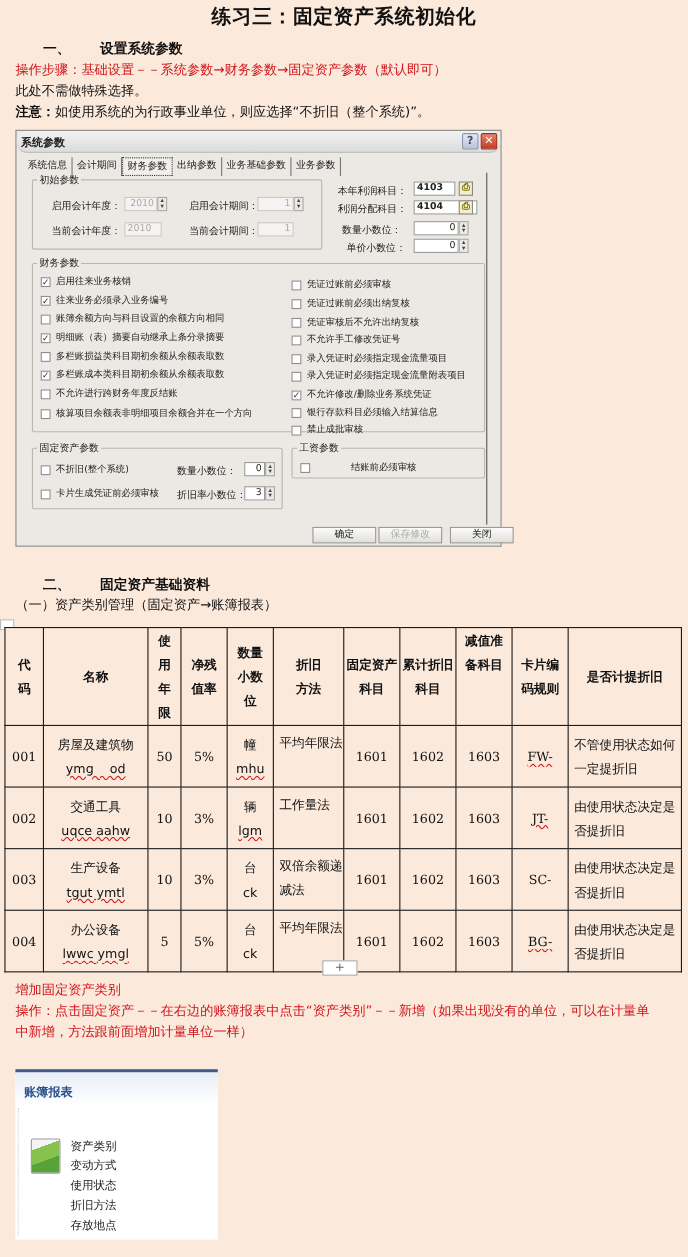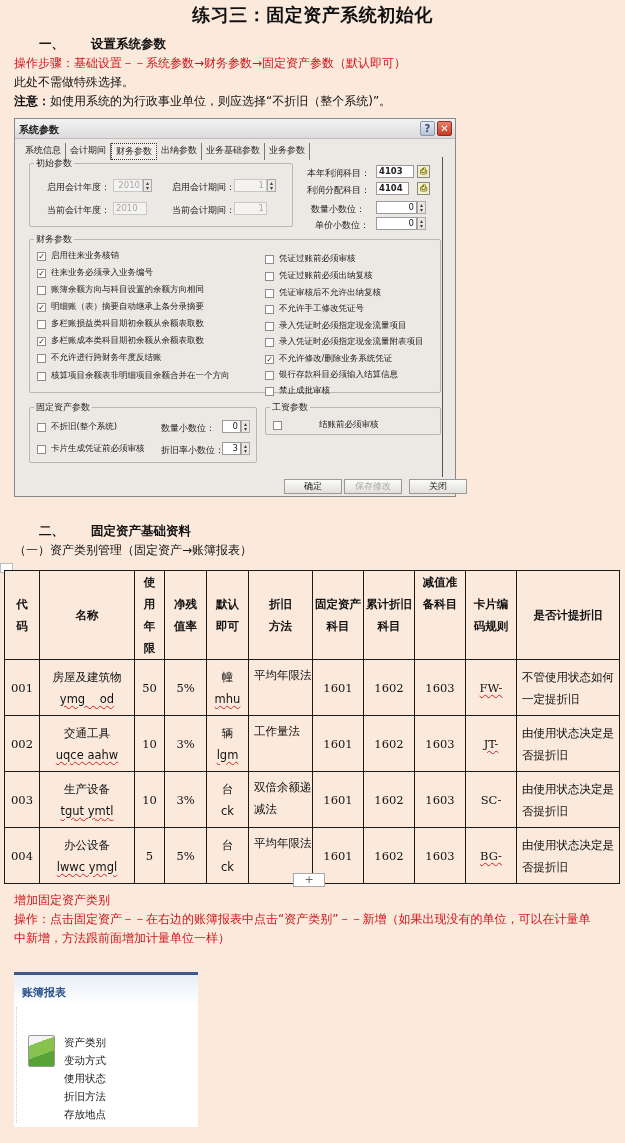--- a/index.html
+++ b/index.html
@@ -24,21 +24,21 @@
 
     
     .dlg {
       left: 14px; top: 118px; width: 442px; height: 379px;
       background: #ece9e4; border: 1px solid #8a8a8a;
       font-size: 9px; color: #222;
     }
     .dlg-title {
       height: 20px; background: linear-gradient(#f2f2f2, #dcdcdc);
       border-bottom: 1px solid #bdbdbd; position: relative;
-      font-weight: bold; font-size: 10px; padding: 4px 0 0 4px;
+      font-weight: bold; font-size: 10px; padding: 4px 0 0 4px; border-radius: 10px;
     }
     .tb-btn { position: absolute; top: 2px; width: 15px; height: 15px; border-radius: 2px;
       font-size: 10px; text-align: center; line-height: 14px; font-weight: bold; }
     .tb-help { right: 20px; background: linear-gradient(#e6eaf2,#b8c2d6); color:#3a4a6a; border:1px solid #8a96ad; }
     .tb-close { right: 3px; background: linear-gradient(#e8806e,#c43b22); color: #fff; border:1px solid #9a2a18; }
     .tabs { position: absolute; top: 24px; left: 6px; display: flex; font-size: 9px; }
     .tab { padding: 1px 4px; border-right: 1px solid #777; }
     .tab.active { border: 1px dotted #333; background: #f2f0ec; }
     .panel { position: absolute; left: 4px; top: 38px; width: 424px; height: 320px; border-right: 1px solid #555; }
     fieldset.grp { position: absolute; border: 1px solid #b8b6b0; border-radius: 2px; }
@@ -130,21 +130,21 @@
     <div class="spin" style="left:248px; top:22px;">▴<br>▾</div>
     <div class="lbl" style="left:28px; top:47px;">当前会计年度：</div>
     <div class="inp dis" style="left:94px; top:45px; width:34px;">2010</div>
     <div class="lbl" style="left:153px; top:47px;">当前会计期间：</div>
     <div class="inp dis r" style="left:215px; top:45px; width:33px;">1</div>
 
     <div class="lbl" style="left:288px; top:10px;">本年利润科目：</div>
     <div class="inp b" style="left:357px; top:8px; width:38px;">4103</div>
     <div class="pick" style="left:398px; top:8px;">⎙</div>
     <div class="lbl" style="left:288px; top:27px;">利润分配科目：</div>
-    <div class="inp b" style="left:357px; top:25px; width:33px;">4104</div>
+    <div class="inp b" style="left:357px; top:25px; width:58px;">4104</div>
     <div class="pick" style="left:398px; top:25px;">⎙</div>
     <div class="lbl" style="left:292px; top:46px;">数量小数位：</div>
     <div class="inp r" style="left:357px; top:44px; width:41px;">0</div>
     <div class="spin" style="left:398px; top:44px;">▴<br>▾</div>
     <div class="lbl" style="left:296px; top:62px;">单价小数位：</div>
     <div class="inp r" style="left:357px; top:60px; width:41px;">0</div>
     <div class="spin" style="left:398px; top:60px;">▴<br>▾</div>
 
     <fieldset class="grp" style="left:10px; top:76px; width:412px; height:160px;">
       <legend>财务参数</legend>
@@ -273,21 +273,21 @@
       <col style="width:51px">
       <col style="width:51px">
       <col style="width:103px">
   </colgroup>
   <tbody>
       <tr style="height:87px;">
     <th style="padding:0 9px;">代码</th>
     <th>名称</th>
     <th style="padding:0 7px;">使用年限</th>
     <th style="padding:0 6px;">净残值率</th>
-    <th style="padding:0 6px;">默认即可</th>
+    <th style="padding:0 6px;">数量小数位</th>
     <th style="padding:0 18px;">折旧方法</th>
     <th style="padding:0 2px;">固定资产科目</th>
     <th style="padding:0 2px;">累计折旧科目</th>
     <th style="padding:0 3px; vertical-align:top;">减值准备科目</th>
     <th style="padding:0 6px;">卡片编码规则</th>
     <th>是否计提折旧</th>
   </tr>
   <tr>
     <td>001</td>
     <td class="cn"><span>房屋及建筑物</span><br><span class="sq" style="white-space:pre;">ymg    od</span></td>

